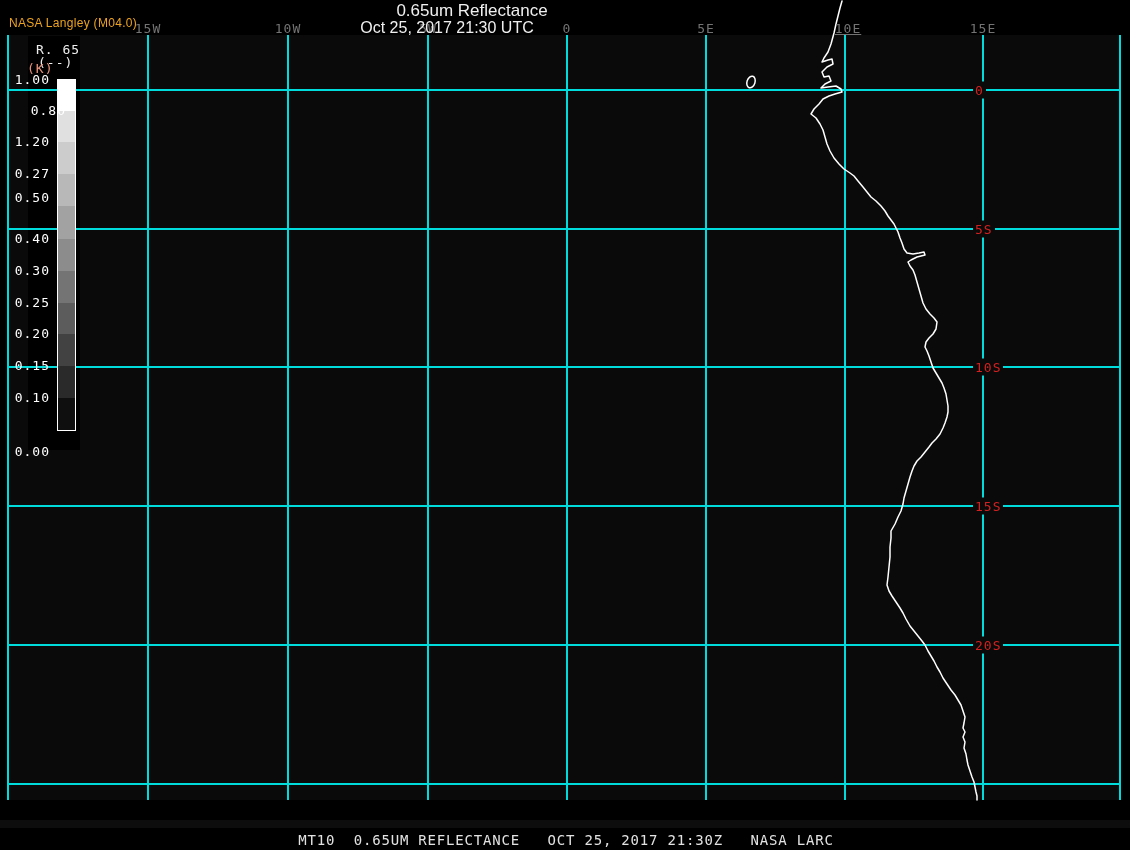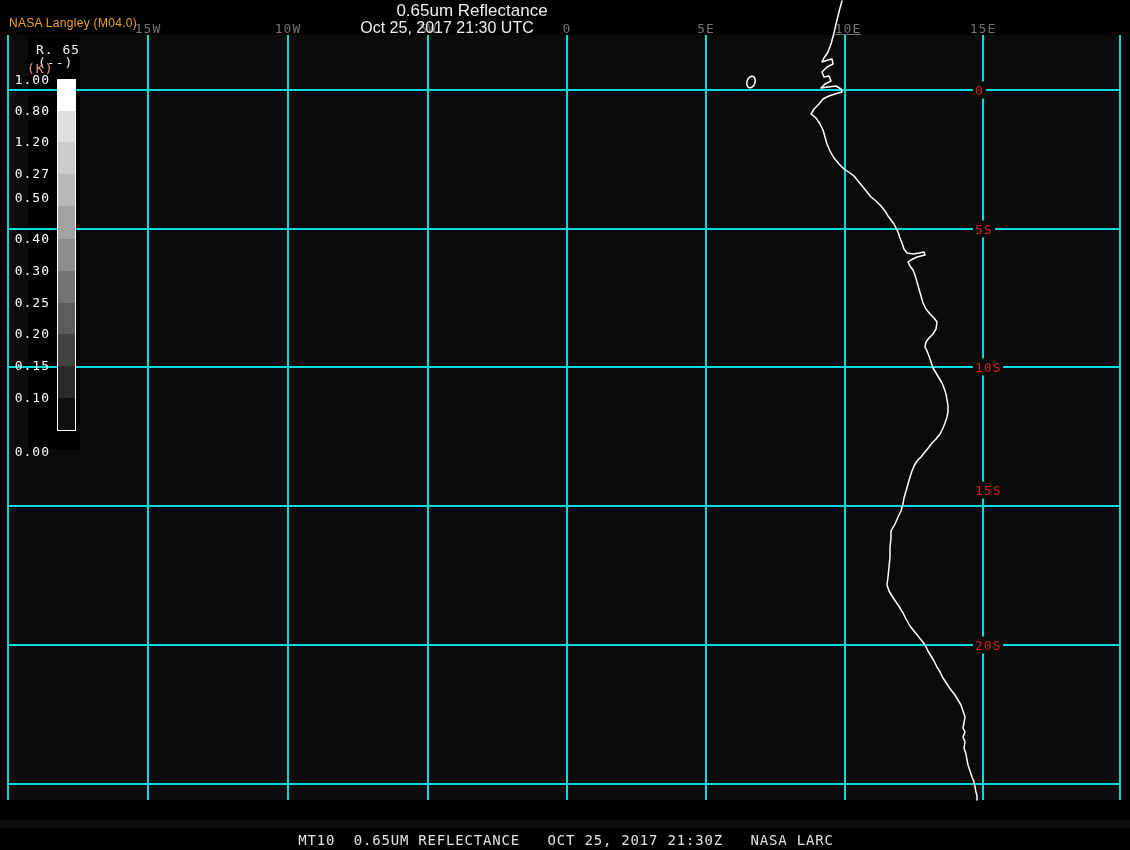--- a/index.html
+++ b/index.html
@@ -70,21 +70,21 @@
       <div class="abs lon-label" style="left: 567px;">0</div>
       <div class="abs lon-label" style="left: 706px;">5E</div>
       <div class="abs lon-label" style="left: 848px; text-decoration: underline;">10E</div>
       <div class="abs lon-label" style="left: 983px;">15E</div>
     </div>
 
   <div id="lat-labels">
       <div class="abs lat-label" style="top: 90px;">0</div>
       <div class="abs lat-label" style="top: 229px;">5S</div>
       <div class="abs lat-label" style="top: 367px;">10S</div>
-      <div class="abs lat-label" style="top: 490px; text-align: right;">15S</div>
+      <div class="abs lat-label" style="top: 506px; text-align: right;">15S</div>
       <div class="abs lat-label" style="top: 645px;">20S</div>
     </div>
 
   <div class="abs credit">NASA Langley (M04.0)</div>
   <div class="abs title1">0.65um Reflectance</div>
   <div class="abs title2">Oct 25, 2017 21:30 UTC</div>
 
   <div class="abs legend-title">R. 65</div>
   <div class="abs legend-units">(--)</div>
   <div class="abs legend-k">(K)</div>
@@ -96,21 +96,21 @@
       <div class="cb-seg" style="height: 33px; background: rgb(162, 162, 162);"></div>
       <div class="cb-seg" style="height: 32px; background: rgb(140, 140, 140);"></div>
       <div class="cb-seg" style="height: 32px; background: rgb(116, 116, 116);"></div>
       <div class="cb-seg" style="height: 31px; background: rgb(92, 92, 92);"></div>
       <div class="cb-seg" style="height: 32px; background: rgb(66, 66, 66);"></div>
       <div class="cb-seg" style="height: 32px; background: rgb(42, 42, 42);"></div>
       <div class="cb-seg" style="height: 32px; background: rgb(15, 15, 15);"></div>
     </div>
   <div id="cb-ticks">
       <div class="abs cb-tick" style="top: 72px;">1.00</div>
-      <div class="abs cb-tick" style="top: 103px;">0.80</div>
+      <div class="abs cb-tick" style="top: 103px; margin-left: 16px;">0.80</div>
       <div class="abs cb-tick" style="top: 134px;">1.20</div>
       <div class="abs cb-tick" style="top: 166px;">0.27</div>
       <div class="abs cb-tick" style="top: 190px;">0.50</div>
       <div class="abs cb-tick" style="top: 231px;">0.40</div>
       <div class="abs cb-tick" style="top: 263px;">0.30</div>
       <div class="abs cb-tick" style="top: 295px;">0.25</div>
       <div class="abs cb-tick" style="top: 326px;">0.20</div>
       <div class="abs cb-tick" style="top: 358px;">0.15</div>
       <div class="abs cb-tick" style="top: 390px;">0.10</div>
       <div class="abs cb-tick" style="top: 422px; margin-top: 22px;">0.00</div>

